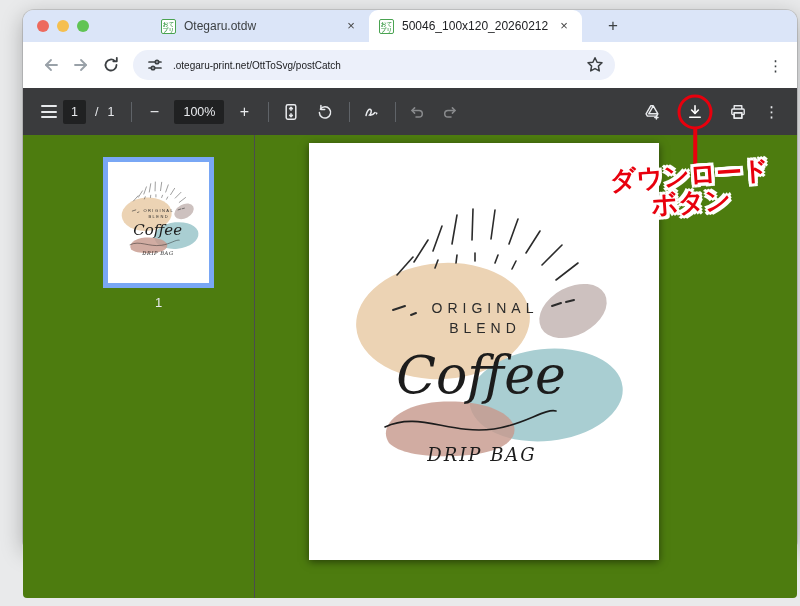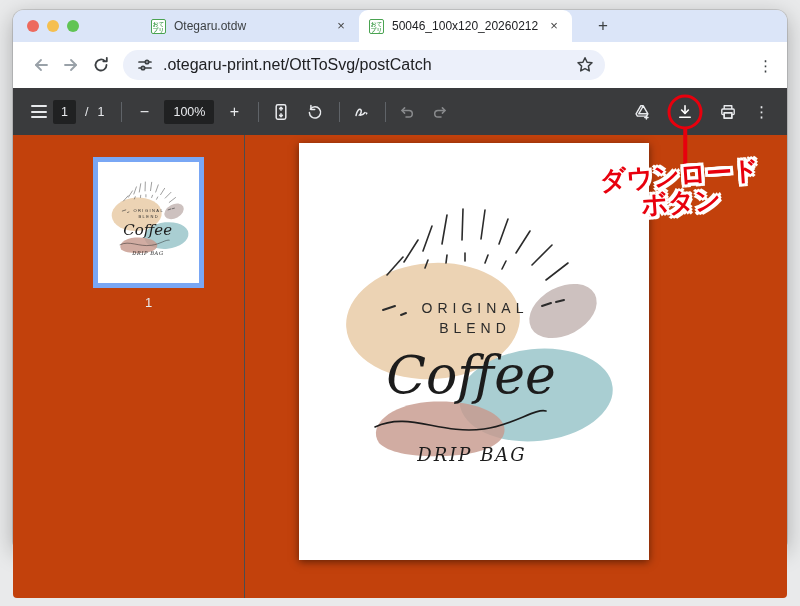--- a/index.html
+++ b/index.html
@@ -1,19 +1,19 @@
 <!DOCTYPE html>
 <html><head>
 <meta charset="utf-8">
 <style>
   * { margin:0; padding:0; box-sizing:border-box; }
   html,body { width:800px; height:606px; }
   body { background:#e9eaeb; font-family:"Liberation Sans", sans-serif; overflow:hidden; }
 
-  .window{ position:absolute; left:13px; top:10px; width:774px; height:536px;
+  .window{ position:absolute; left:23px; top:10px; width:774px; height:536px;
     border-radius:11px 11px 4px 4px; box-shadow:0 6px 22px rgba(0,0,0,.28), 0 0 0 1px rgba(0,0,0,.12);
     overflow:visible; }
 
   
   .tabbar{ position:absolute; left:0; top:0; width:100%; height:32px; background:#dbe5f8;
     border-radius:11px 11px 0 0; display:flex; align-items:center; }
   .traffic{ display:flex; gap:8px; padding:0 14px 0 14px; }
   .light{ width:12px; height:12px; border-radius:50%; }
   .tab{ height:32px; display:flex; align-items:center; gap:8px; padding:0 10px 0 10px; min-width:0; }
   .tab.inactive{ margin-left:48px; width:218px; color:#3c4043; }
@@ -25,21 +25,21 @@
   .newtab{ margin-left:18px; font-size:17px; color:#3c4043; width:26px; height:26px; line-height:25px; text-align:center; border-radius:50%; }
 
   
   .navbar{ position:absolute; left:0; top:32px; width:100%; height:46px; background:#fff;
     display:flex; align-items:center; }
   .nav-icon{ width:20px; height:20px; flex:0 0 auto; }
   .nav-btn{ margin-left:10px; }
   .nav-btn:first-child{ margin-left:18px; }
   .omnibox{ margin-left:12px; width:482px; height:30px; background:#ecf0fa; border-radius:15px;
     display:flex; align-items:center; padding:0 10px 0 12px; }
-  .omni-url{ flex:1; margin-left:8px; font-size:16px; color:#202124; white-space:nowrap; overflow:hidden; }
+  .omni-url{ flex:1; margin-left:8px; font-size:10px; color:#202124; white-space:nowrap; overflow:hidden; }
   .nav-kebab{ margin-left:auto; margin-right:14px; font-size:15px; color:#3c4043; letter-spacing:0; line-height:1; }
 
   
   .pdftoolbar{ position:absolute; left:0; top:78px; width:100%; height:47px; background:#3a3b3d;
     display:flex; align-items:center; color:#e8eaed; overflow:visible; z-index:5; }
   .ptb-icon{ width:18px; height:18px; flex:0 0 auto; }
   .hamburger{ margin-left:18px; display:flex; flex-direction:column; gap:3.5px; width:16px; }
   .hamburger span{ height:2px; background:#e8eaed; border-radius:1px; }
   .ptb-filename{ margin-left:16px; width:152px; font-size:13px; font-weight:bold; white-space:nowrap; overflow:hidden; }
   .ptb-box{ background:#202122; height:24px; border-radius:2px; display:flex; align-items:center; justify-content:center; font-size:12.5px; }
@@ -56,21 +56,21 @@
   .red-circle{ position:absolute; left:50%; top:23.5px; transform:translate(-50%,-50%); width:35px; height:35px;
     border:3px solid #e8000d; border-radius:50%; pointer-events:none; }
   .red-line{ position:absolute; left:50%; top:41px; transform:translateX(-50%); width:3.5px; height:37px; background:#e8000d; }
   .red-label{ position:absolute; left:50%; top:74px; transform:translateX(-53%) rotate(-4deg); text-align:center;
     color:#e8000d; font-weight:bold; font-size:26px; line-height:27px; white-space:nowrap; letter-spacing:0px;
     text-shadow:-3px -3px 0 #fff, 3px -3px 0 #fff, -3px 3px 0 #fff, 3px 3px 0 #fff,
                 -3px 0 0 #fff, 3px 0 0 #fff, 0 -3px 0 #fff, 0 3px 0 #fff,
                 -2px -2px 0 #fff, 2px 2px 0 #fff; z-index:60; }
 
   
-  .content{ position:absolute; left:0; top:125px; width:100%; height:463px; background:#c2410c;
+  .content{ position:absolute; left:0; top:125px; width:100%; height:463px; background:#4d7c0f;
     border-radius:0 0 4px 4px; display:flex; }
   .sidebar{ width:231px; height:100%; position:relative; }
   .v-divider{ width:1px; background:#4b4c4e; height:100%; }
   .thumb{ position:absolute; left:80px; top:22px; width:111px; height:131px; background:#79a7f5; padding:5px; }
   .thumb-page{ width:100%; height:100%; background:#fff; overflow:hidden; display:flex; align-items:center; justify-content:center; }
   .thumb-label{ position:absolute; left:80px; top:160px; width:111px; text-align:center; color:#e8eaed; font-size:13px; }
   .viewer{ flex:1; position:relative; }
   .page{ position:absolute; left:54px; top:8px; width:350px; height:417px; background:#fff;
     box-shadow:0 2px 8px rgba(0,0,0,.5); }
 

